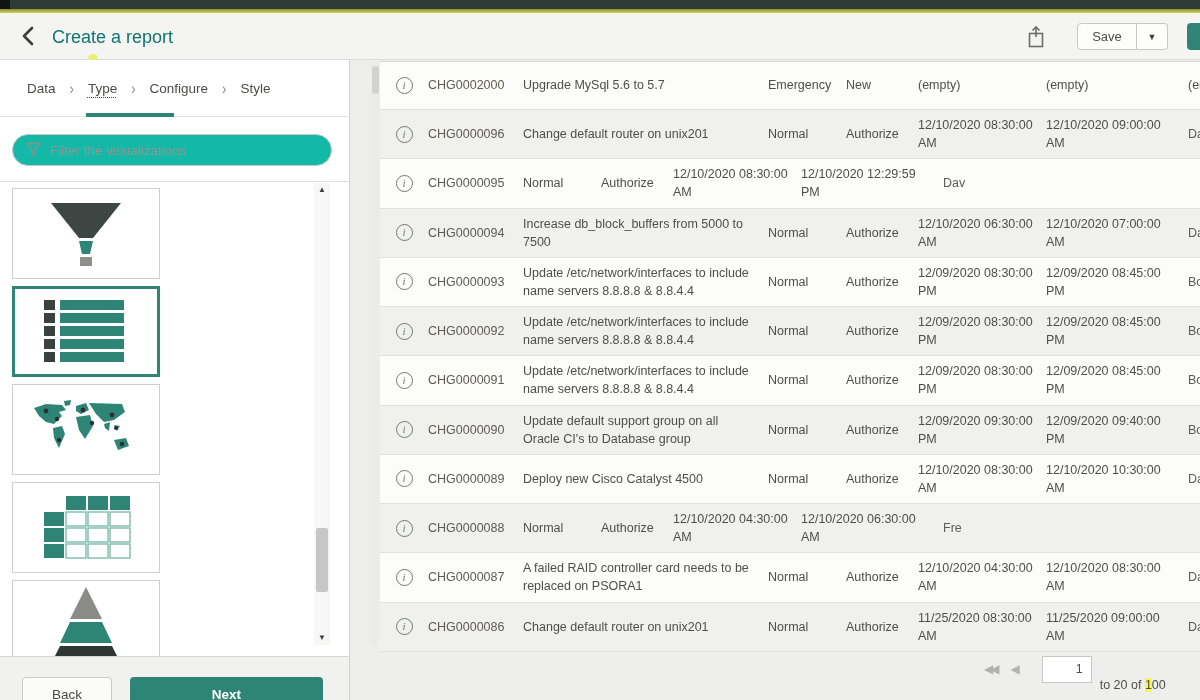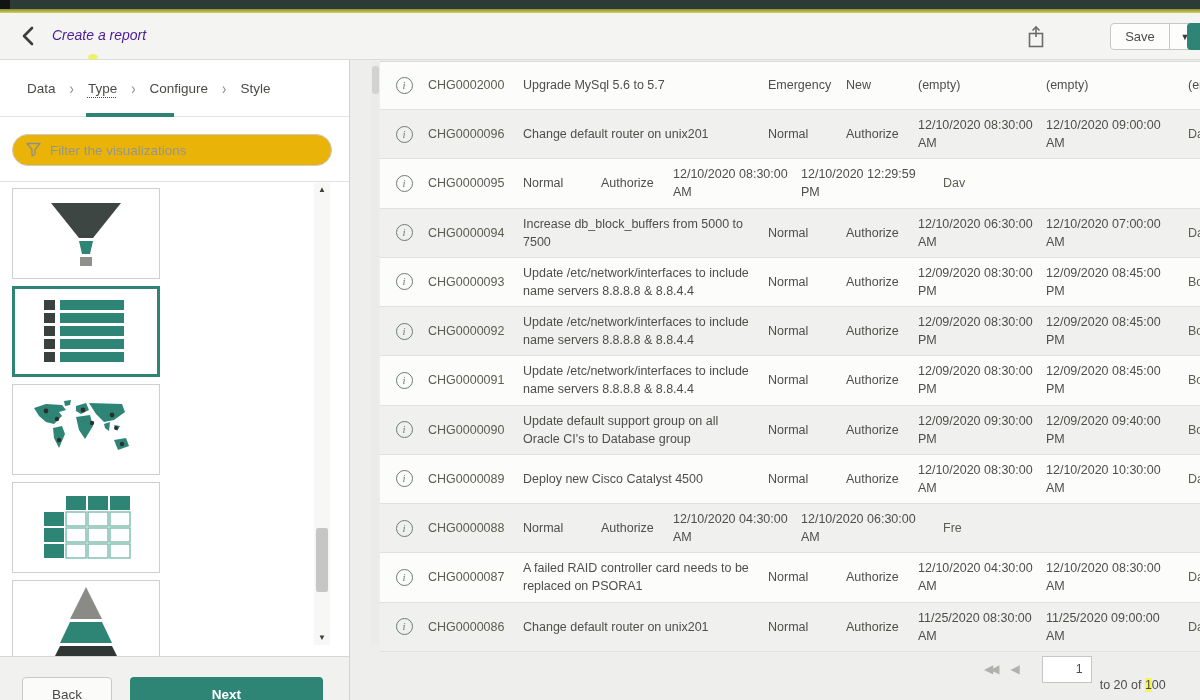--- a/index.html
+++ b/index.html
@@ -15,45 +15,45 @@
   .topbar { position:absolute; top:0; left:0; width:1200px; height:13px; background:#2c3b36; }
   .topbar .notch { position:absolute; left:0; top:0; width:10px; height:9px; background:#101513; }
   .topbar .olive { position:absolute; left:0; right:0; bottom:0; height:4px;
                    background:linear-gradient(#8d8d30,#d2d258); }
 
   
   .appbar { position:absolute; top:13px; left:0; width:1200px; height:47px;
             background:#f4f4f2; border-bottom:1px solid #dbdbd9; }
   .back-btn { position:absolute; left:20px; top:10px; width:26px; height:26px;
               background:none; border:none; cursor:pointer; }
-  .page-title { position:absolute; left:52px; top:14px; font-size:14px; color:#4c1d95;font-style:italic; }
+  .page-title { position:absolute; left:52px; top:14px; font-size:18px; color:#0f766e; }
   .click-dot { position:absolute; left:88px; top:41px; width:10px; height:6px;
                border-radius:50%; background:#e9f25c; opacity:.9; }
   .share-btn { position:absolute; left:1027px; top:10px; width:28px; height:28px;
                background:none; border:none; cursor:pointer; }
   .save-group { position:absolute; left:1077px; top:10px; height:27px; display:flex; }
   .save-btn { width:60px; height:27px; background:#fdfdfc; border:1px solid #c7c7c5;
-              border-radius:4px 0 0 4px; font-size:13px; color:#4c4c49; font-family:inherit;margin-left:33px; }
+              border-radius:4px 0 0 4px; font-size:13px; color:#4c4c49; font-family:inherit; }
   .save-caret-btn { width:31px; height:27px; background:#fdfdfc; border:1px solid #c7c7c5;
                     border-left:none; border-radius:0 4px 4px 0; font-size:9px; color:#3c3c39; }
   .teal-sliver { position:absolute; left:1187px; top:10px; width:13px; height:27px;
                  background:#2e8576; border-radius:4px 0 0 4px; border:none; }
 
   
   .panel { position:absolute; top:60px; left:0; width:350px; height:640px;
            background:#ffffff; border-right:1px solid #d2d2d0; }
   .steps { position:relative; height:57px; border-bottom:1px solid #e3e3e1;
            display:flex; align-items:center; padding-left:27px; font-size:13.5px; color:#4a4a47; }
   .step { cursor:pointer; }
   .step.active { text-decoration:underline dotted 1px; text-underline-offset:4px; }
   .step-sep { margin:0 14px; color:#8d8d8a; font-size:13px; transform:scaleY(1.2); display:inline-block; }
   .step-underline { position:absolute; left:86px; bottom:-1px; width:88px; height:4px; background:#2e8576; }
 
   .filter-pill { position:absolute; left:12px; top:74px; width:320px; height:32px;
-                 border:1px solid #c9c9c7; border-radius:16px; background:#eab308;
+                 border:1px solid #c9c9c7; border-radius:16px; background:#14b8a6;
                  display:flex; align-items:center; padding-left:13px; }
   .filter-pill input { border:none; outline:none; flex:1; margin-left:9px; font-size:13.5px;
                        color:#4a4a47; background:transparent; font-family:inherit; }
   .filter-pill input::placeholder { color:#95958f; opacity:1; }
 
   .viz-viewport { position:absolute; left:0; top:121px; width:349px; height:535px;
                   border-top:1px solid #e0e0de; overflow:hidden; padding:6px 0 0 12px; background:#fff; }
   .thumb { width:148px; height:91px; background:#fff; border:1px solid #cfcfcd;
            display:flex; align-items:center; justify-content:center; margin-bottom:7px; cursor:pointer; }
   .thumb.selected { border:3px solid #2e8576; }

